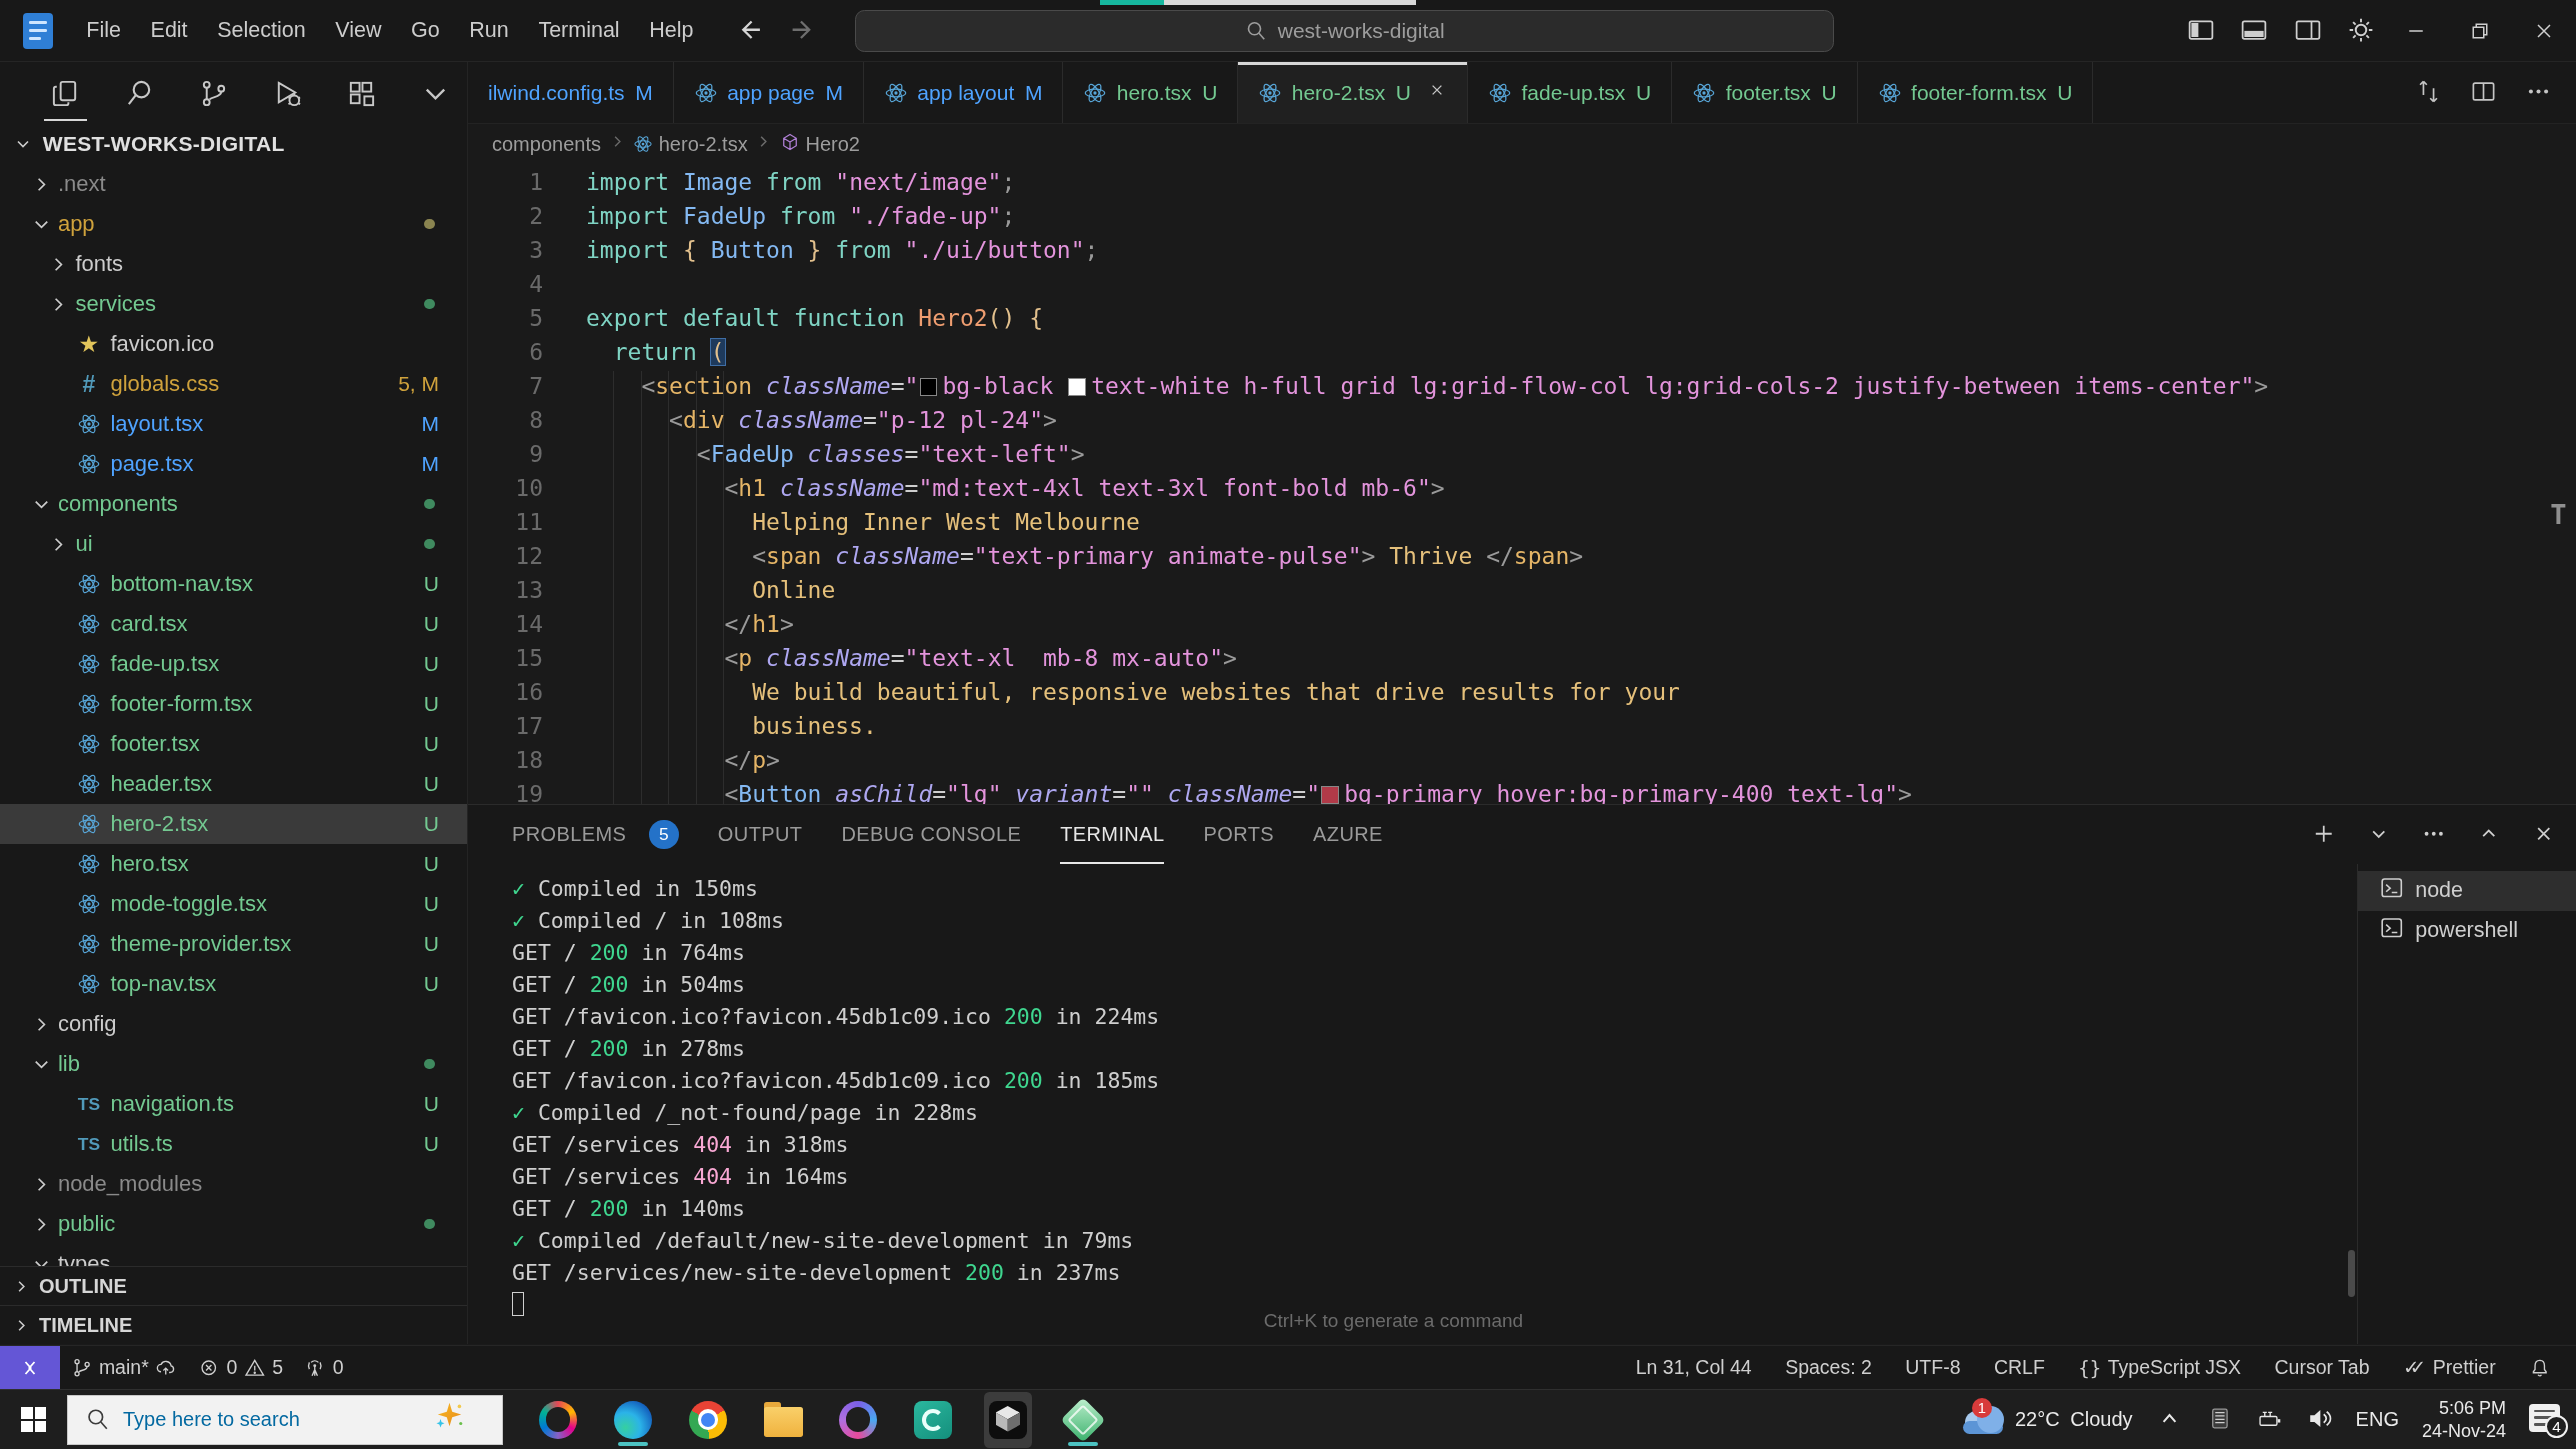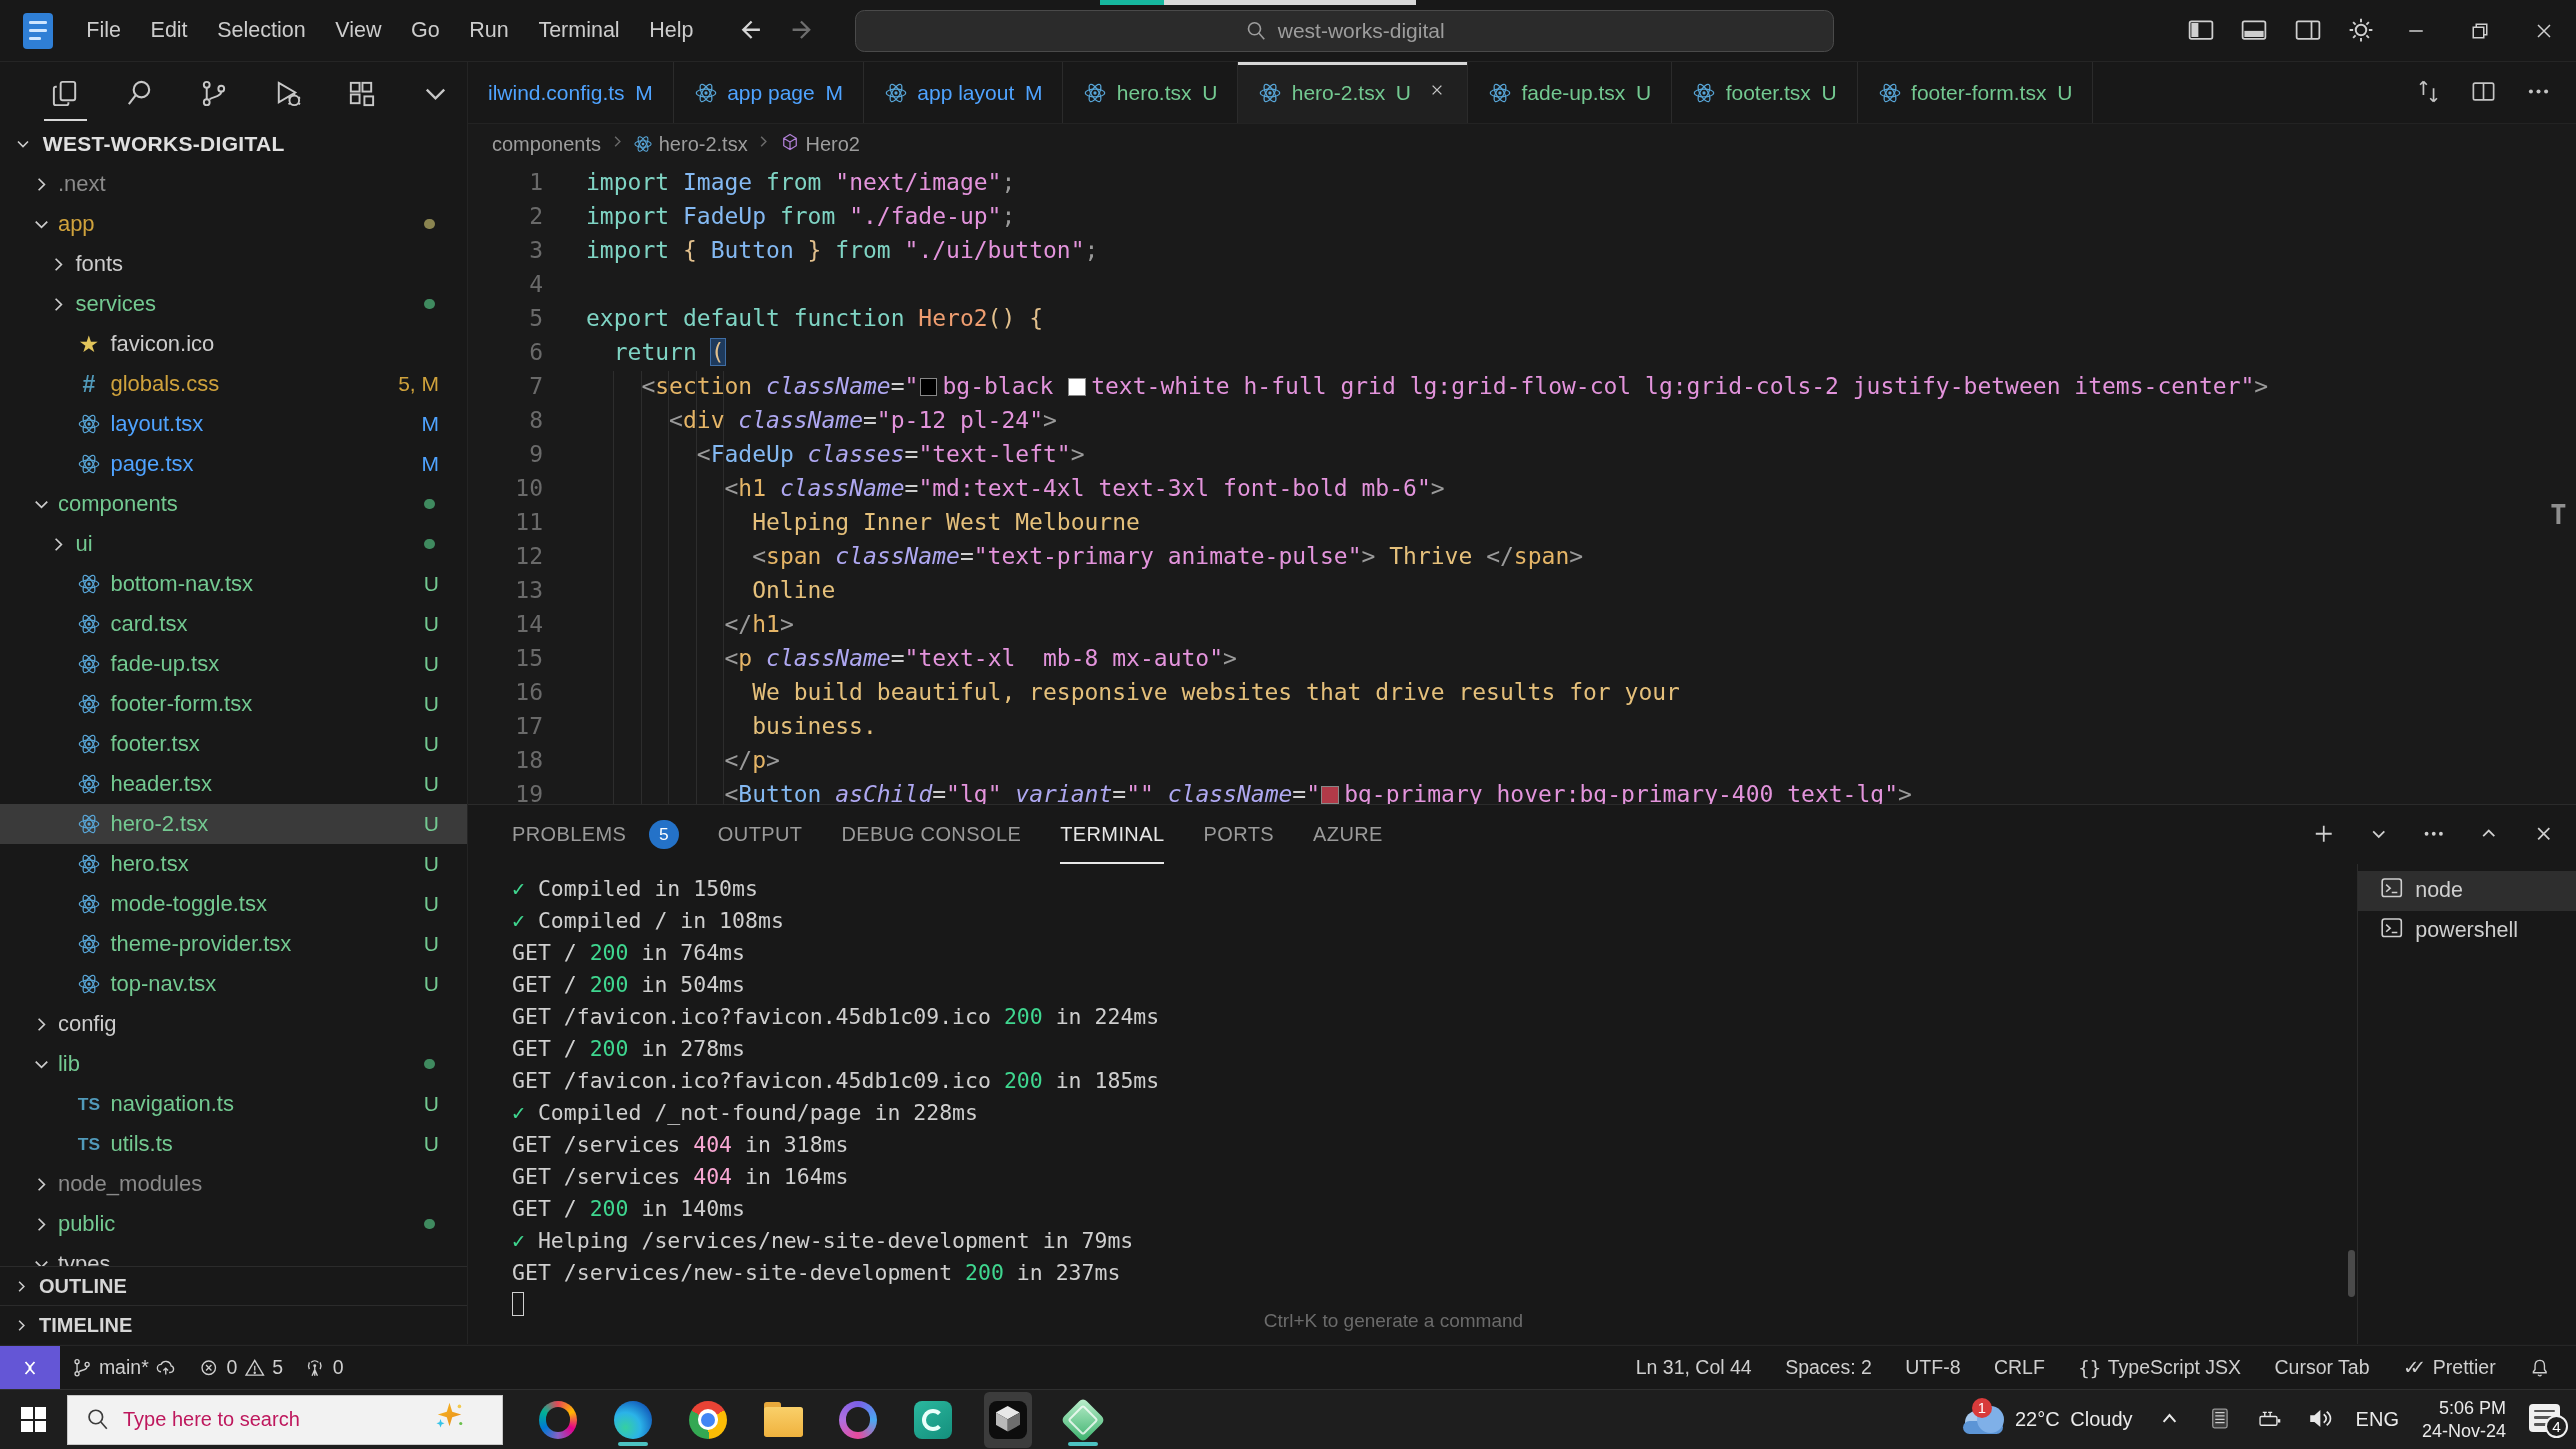--- a/index.html
+++ b/index.html
@@ -131,21 +131,21 @@
   .status-right .sitem { padding:0 12px; }
   .curly { font-family:"DejaVu Sans Mono",monospace; font-size:19px; }
   .dblcheck { letter-spacing:-9.4px; margin-right:9.4px; }
 
   
   .taskbar { position:absolute; left:0; right:0; bottom:0; height:60px; background:#1e1e1e; border-top:0.7px solid #2f2f2f; display:flex; align-items:center; }
   .start { width:67px; height:100%; display:flex; align-items:center; justify-content:center; }
   .winlogo { display:grid; grid-template-columns:11.4px 11.4px; grid-template-rows:11.4px 11.4px; gap:2px; }
   .winlogo i { background:#fff; }
   .tsearch { width:436px; height:50px; background:#f2f2f2; border:0.7px solid #c8c8c8; display:flex; align-items:center; gap:12px; padding-left:16px; position:relative; }
-  .tsearch .ph { color:#be185d; font-size:20px; }
+  .tsearch .ph { color:#0369a1; font-size:20px; }
   .tsearch svg { width:27px; height:27px; }
   .sparkle { position:absolute; right:27px; top:5.4px; width:39px; height:39px; }
   .apps { display:flex; align-items:center; margin-left:31px; gap:27px; height:100%; }
   .appslot { width:48px; height:56px; display:flex; align-items:center; justify-content:center; position:relative; }
   .appslot.running::after { content:""; position:absolute; bottom:2px; left:9.4px; width:29.5px; height:3.4px; border-radius:2px; background:#4cc2c2; }
   .appslot.activeapp { background:#3c3c3c; border-radius:5.4px; }
   .ic56 { width:38px; height:38px; }
   .ring { border-radius:50%; position:relative; }
   .ring::after { content:""; position:absolute; inset:6.7px; background:#1e1e1e; border-radius:50%; }
   .m365 { background:conic-gradient(#e74856,#ffb900,#e3008c,#8661c5,#0078d4,#00b294,#e74856); }
@@ -845,21 +845,21 @@
               <div class="tline"><span class="tk-ok">✓ </span><span class="tk-n">Compiled / in 108ms</span></div>
               <div class="tline"><span class="tk-n">GET / </span><span class="tk-g">200</span><span class="tk-n"> in 764ms</span></div>
               <div class="tline"><span class="tk-n">GET / </span><span class="tk-g">200</span><span class="tk-n"> in 504ms</span></div>
               <div class="tline"><span class="tk-n">GET /favicon.ico?favicon.45db1c09.ico </span><span class="tk-g">200</span><span class="tk-n"> in 224ms</span></div>
               <div class="tline"><span class="tk-n">GET / </span><span class="tk-g">200</span><span class="tk-n"> in 278ms</span></div>
               <div class="tline"><span class="tk-n">GET /favicon.ico?favicon.45db1c09.ico </span><span class="tk-g">200</span><span class="tk-n"> in 185ms</span></div>
               <div class="tline"><span class="tk-ok">✓ </span><span class="tk-n">Compiled /_not-found/page in 228ms</span></div>
               <div class="tline"><span class="tk-n">GET /services </span><span class="tk-y">404</span><span class="tk-n"> in 318ms</span></div>
               <div class="tline"><span class="tk-n">GET /services </span><span class="tk-y">404</span><span class="tk-n"> in 164ms</span></div>
               <div class="tline"><span class="tk-n">GET / </span><span class="tk-g">200</span><span class="tk-n"> in 140ms</span></div>
-              <div class="tline"><span class="tk-ok">✓ </span><span class="tk-n">Helping /services/new-site-development in 79ms</span></div>
+              <div class="tline"><span class="tk-ok">✓ </span><span class="tk-n">Compiled /default/new-site-development in 79ms</span></div>
               <div class="tline"><span class="tk-n">GET /services/new-site-development </span><span class="tk-g">200</span><span class="tk-n"> in 237ms</span></div>
               <div class="tline"><span class="tcursor"></span></div>
               <div class="term-hint">Ctrl+K to generate a command</div>
           </div>
           <div class="term-side" id="termside">
               <div class="trow sel">
                 <span><svg viewBox="0 0 32 32" fill="none" stroke="currentColor" stroke-width="2">
                     <rect x="4" y="5" width="24" height="22" rx="3"></rect>
                     <path d="M9 12 L14 16.5 L9 21 M16 22 H23"></path>
                   </svg></span>

